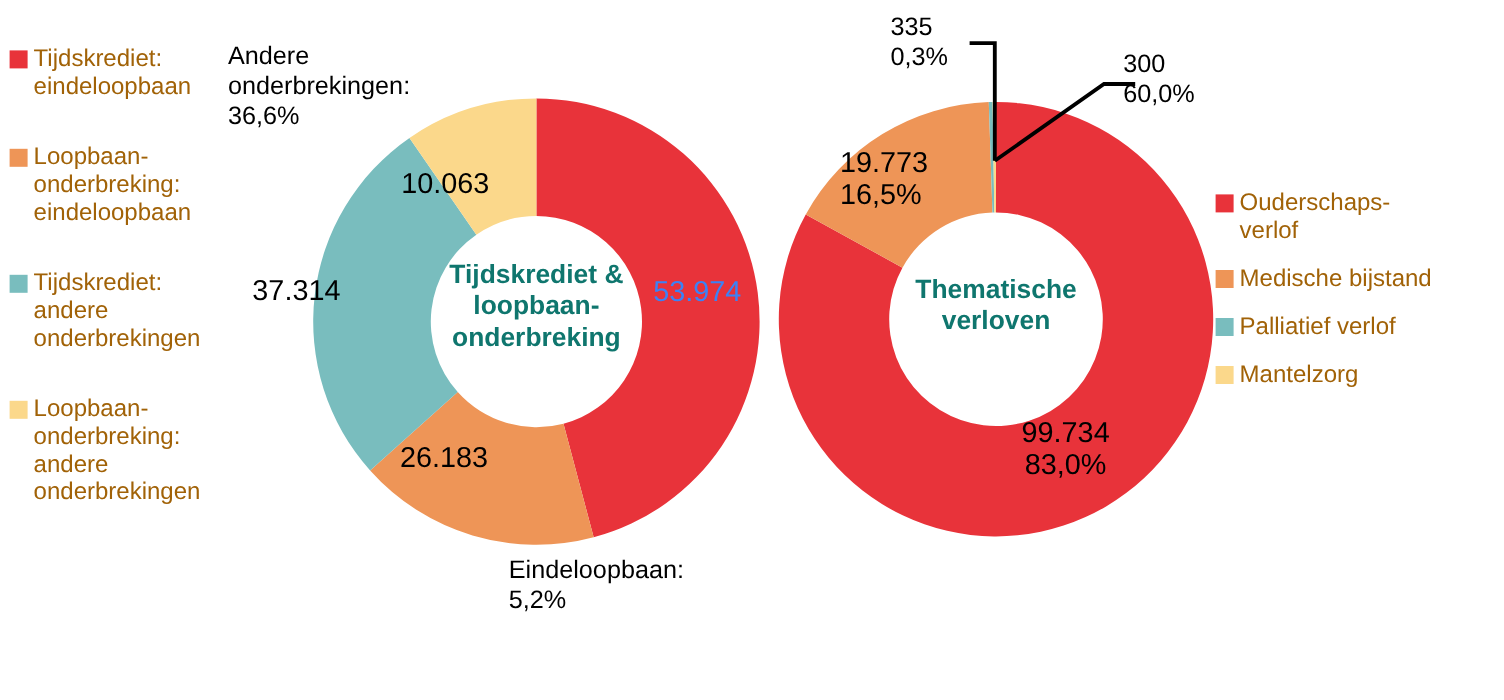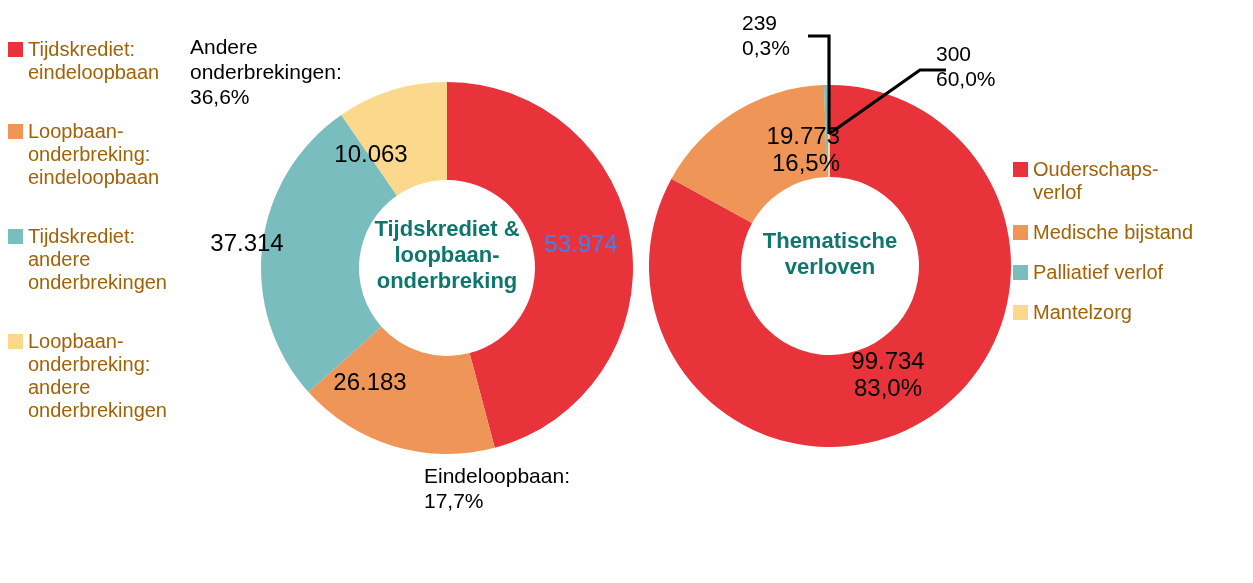--- a/index.html
+++ b/index.html
@@ -123,21 +123,21 @@
 onderbreking:
 andere
 onderbrekingen</span>
     </div>
   </div>
 
   <div class="outside-label" id="label-andere">Andere
 onderbrekingen:
 36,6%</div>
   <div class="outside-label" id="label-eindeloop">Eindeloopbaan:
-17,7%</div>
+5,2%</div>
 
   <div class="slice-label on-red" style="left:516px;top:230px;width:130px;">53.974</div>
   <div class="slice-label" style="left:305px;top:368px;width:130px;">26.183</div>
   <div class="slice-label" style="left:182px;top:229px;width:130px;">37.314</div>
   <div class="slice-label" style="left:306px;top:140px;width:130px;">10.063</div>
 
   <div class="donut-title" style="left:347px;top:216px;width:200px;">Tijdskrediet &amp;
 loopbaan-
 onderbreking</div>
 
@@ -145,23 +145,23 @@
       <path d="M 830 85 A 181 181 0 1 1 671.4621498374594 178.66873374420922 L 752.0449245057121 223.05810664770507 A 89 89 0 1 0 830 177 Z" fill="#E8333A"></path>
       <path d="M 671.4621498374594 178.66873374420922 A 181 181 0 0 1 823.9902351247179 85.09979898810553 L 827.0449222436458 177.0490724306154 A 89 89 0 0 0 752.0449245057121 223.05810664770507 Z" fill="#EE9557"></path>
       <path d="M 823.9902351247179 85.09979898810553 A 181 181 0 0 1 827.1603355599357 85.02227676902376 L 828.6037009106866 177.01095377040394 A 89 89 0 0 0 827.0449222436458 177.0490724306154 Z" fill="#79BDBE"></path>
       <path d="M 827.1603355599357 85.02227676902376 A 181 181 0 0 1 830 85 L 830 177 A 89 89 0 0 0 828.6037009106866 177.01095377040394 Z" fill="#FBD88B"></path>
       <path d="M 829 134 L 829 36 L 808 36" class="callout"></path>
       <path d="M 829 134 L 920 70 L 946 70" class="callout"></path>
     </svg>
 
   <div class="slice-label" style="left:818px;top:347px;width:140px;">99.734
 83,0%</div>
-  <div class="slice-label" style="left:700px;top:122px;width:140px;text-align:right;">19.773
+  <div class="slice-label" style="left:700px;top:122px;width:140px;text-align:left;">19.773
 16,5%</div>
-  <div class="outside-label" id="label-335">239
+  <div class="outside-label" id="label-335">335
 0,3%</div>
   <div class="outside-label" id="label-300">300
 60,0%</div>
 
   <div class="donut-title" style="left:730px;top:228px;width:200px;">Thematische
 verloven</div>
 
   <div class="legend" id="legend-right">
     <div class="legend-item">
       <span class="legend-swatch" style="background:#E8333A"></span>

